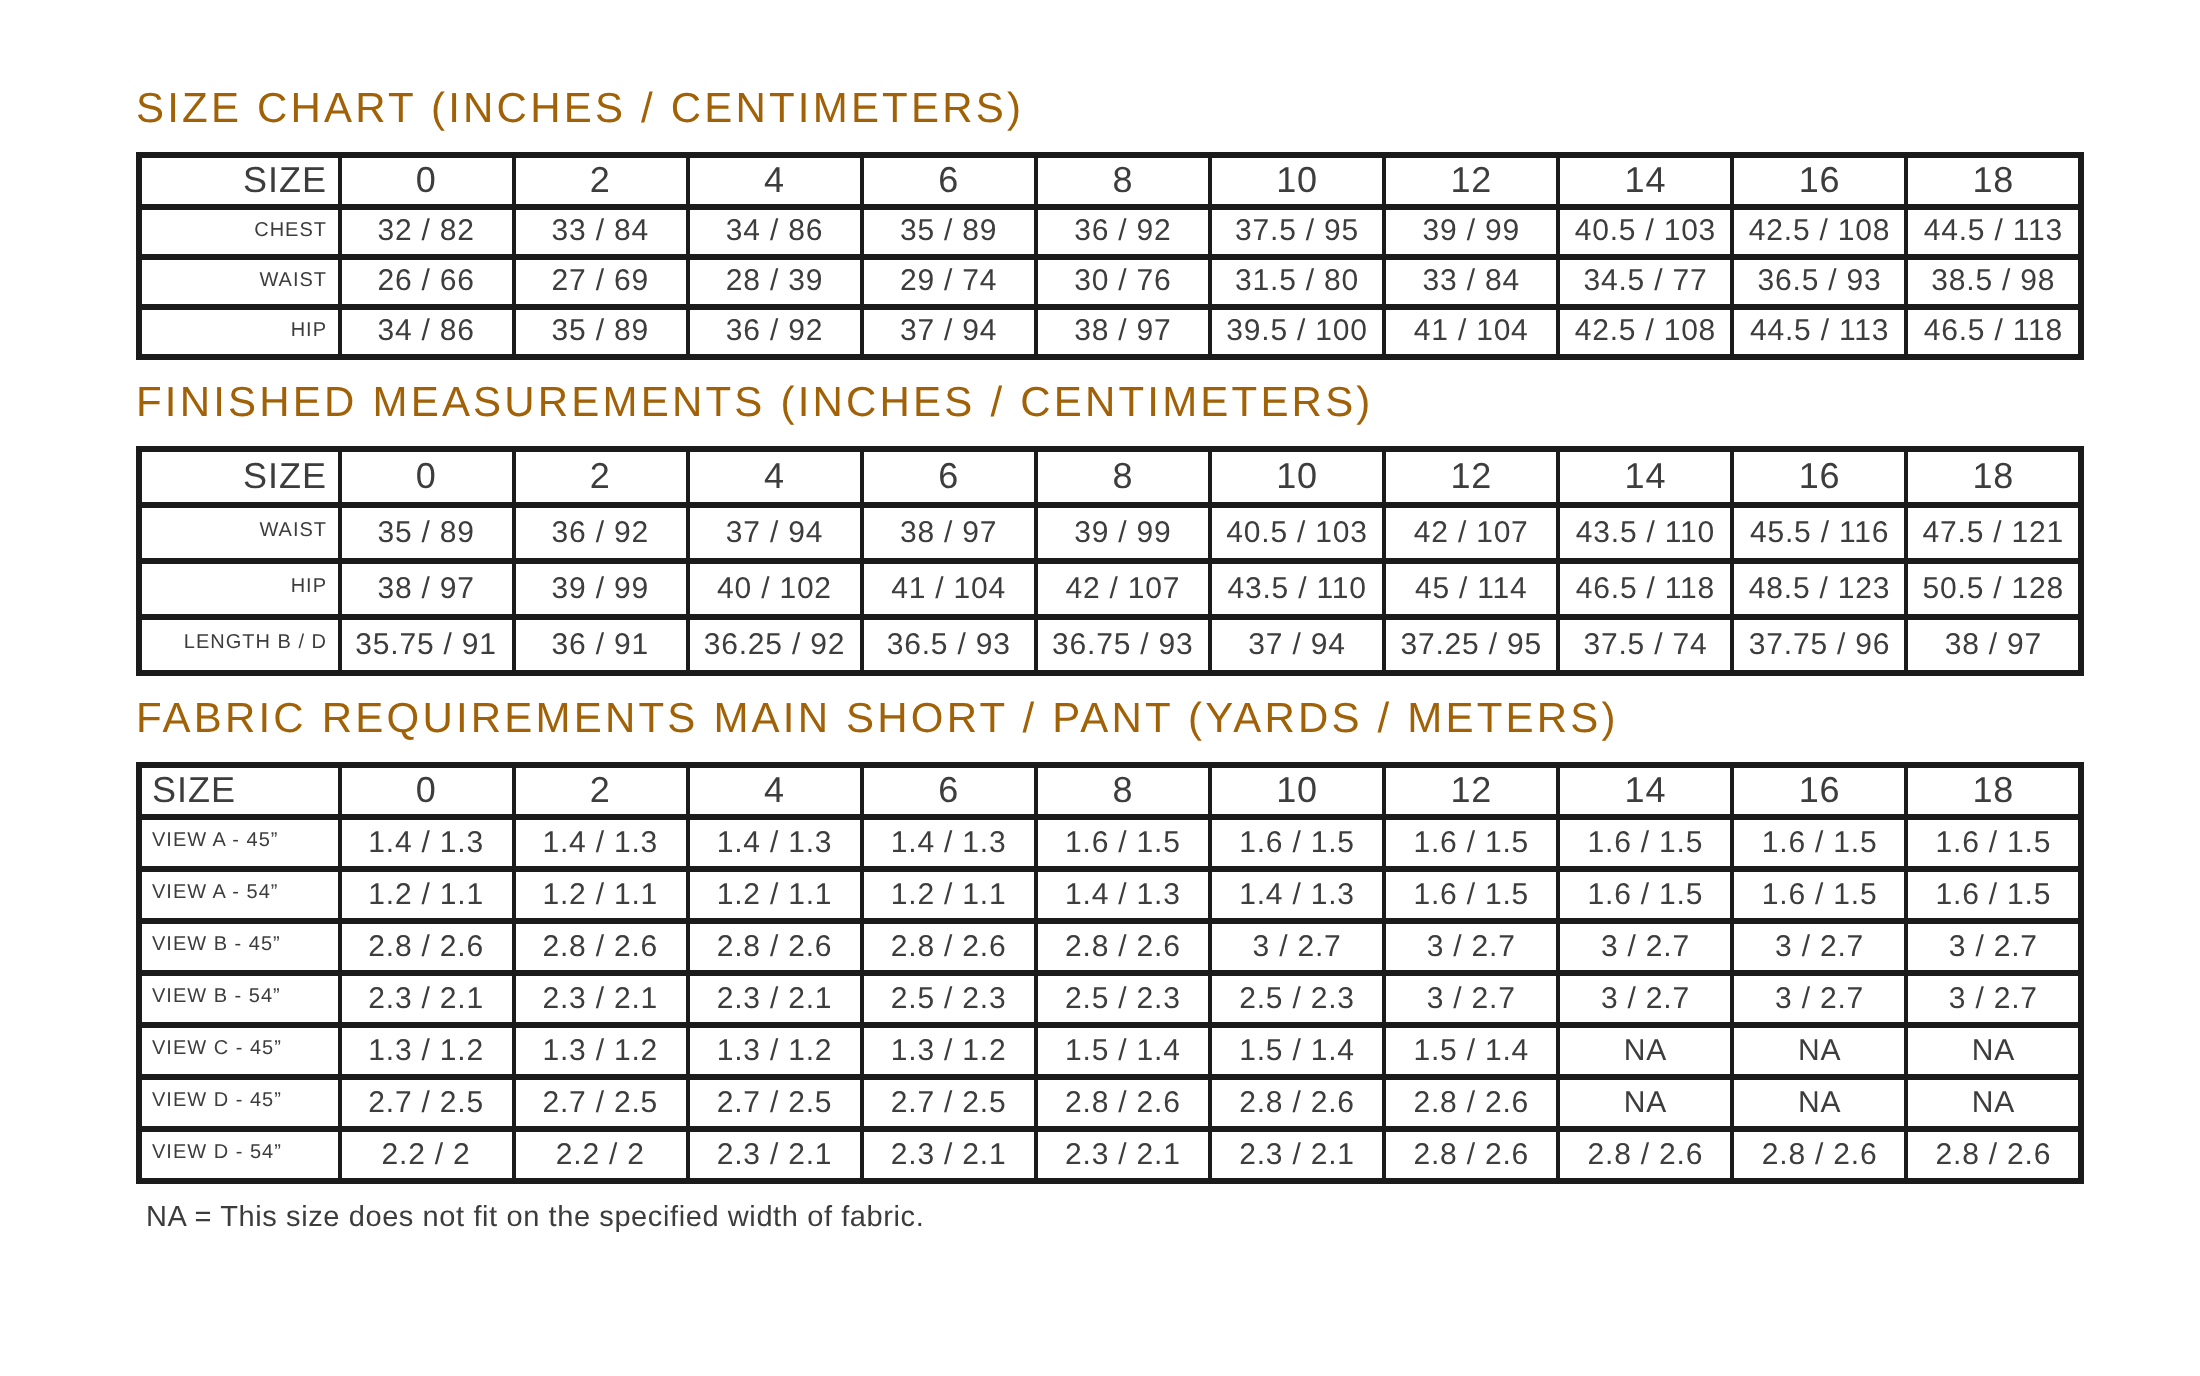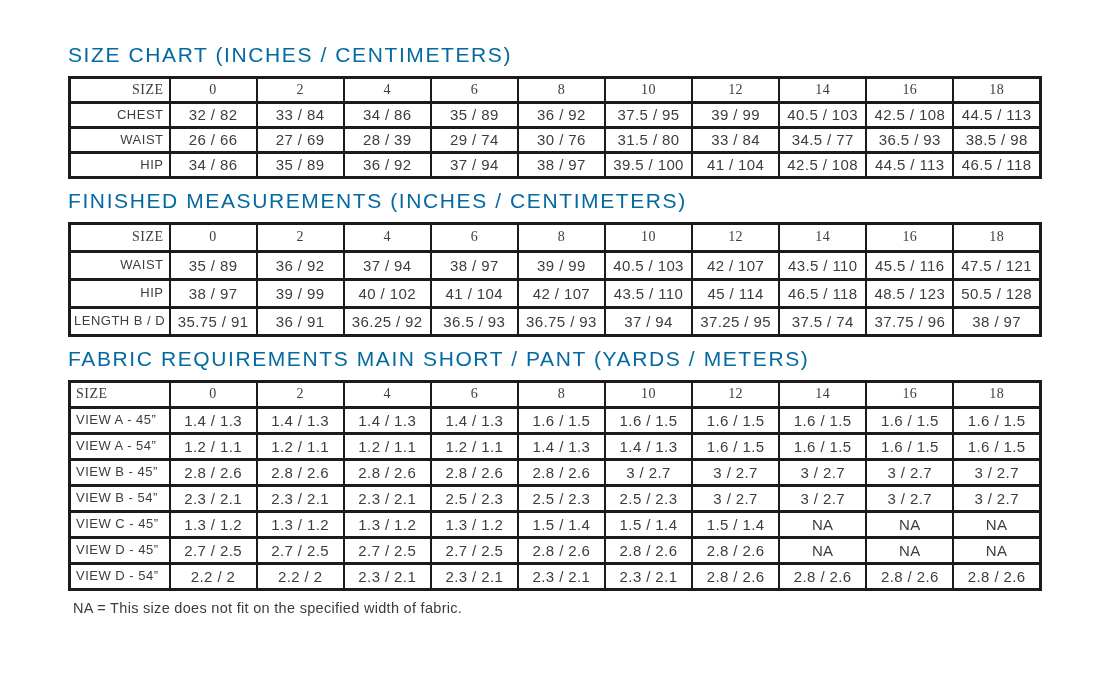--- a/index.html
+++ b/index.html
@@ -21,21 +21,21 @@
   }
   section.table-section { margin: 0; }
   section.table-section + section.table-section { margin-top: 11px; }
 
   h2.section-title {
     margin: 0 0 11px 0;
     font-size: 21px;
     font-weight: 400;
     letter-spacing: 1.6px;
     line-height: 1;
-    color: #0369a1;
+    color: #a16207;
     white-space: nowrap;
   }
 
   table.measure-table {
     border-collapse: collapse;
     table-layout: fixed;
     width: 974px;
     border: 3px solid #1b1b1b;
   }
   table.measure-table col.label-col { width: 100px; }
@@ -47,26 +47,26 @@
     vertical-align: middle;
     font-size: 15px;
     letter-spacing: 0.4px;
     line-height: 1.15;
     padding: 1px 3px;
     white-space: nowrap;
     overflow: hidden;
     color: #3d3d3d;
   }
   table.measure-table td.label-cell {
-    font-size: 13px;
+    font-size: 10px;
     letter-spacing: 0.5px;
     text-align: right;
     padding-right: 5px;
   }
-  table.measure-table tr.size-header-row td { font-size: 14px; font-family: Liberation Serif, serif; }
+  table.measure-table tr.size-header-row td { font-size: 18px; }
 
   .t-0 td { height: 20px; }
   .t-1 td { height: 23px; }
   .t-2 td { height: 21px; }
 
   table.left-labels td.label-cell {
     text-align: left;
     padding-left: 5px;
   }
 

